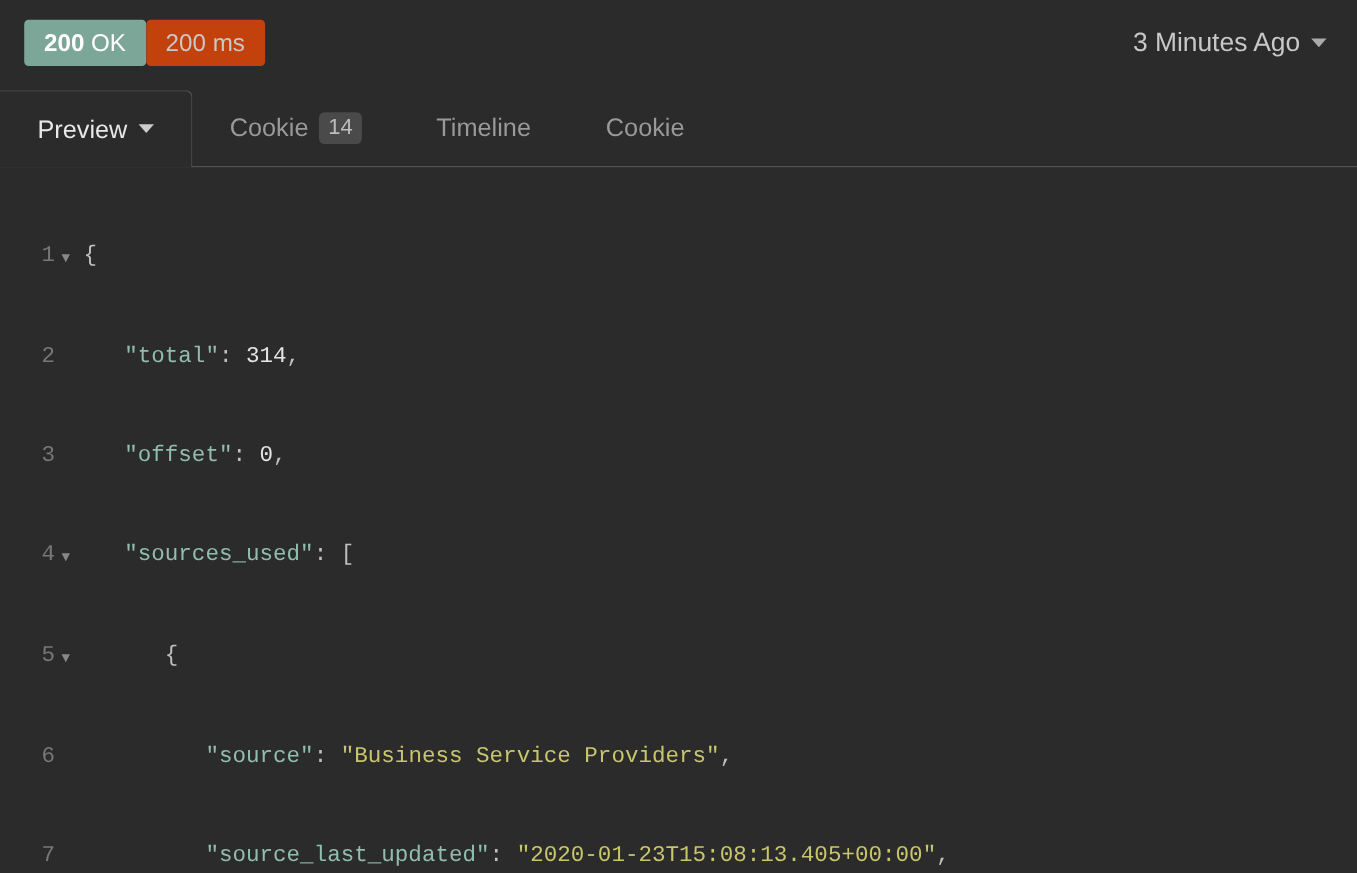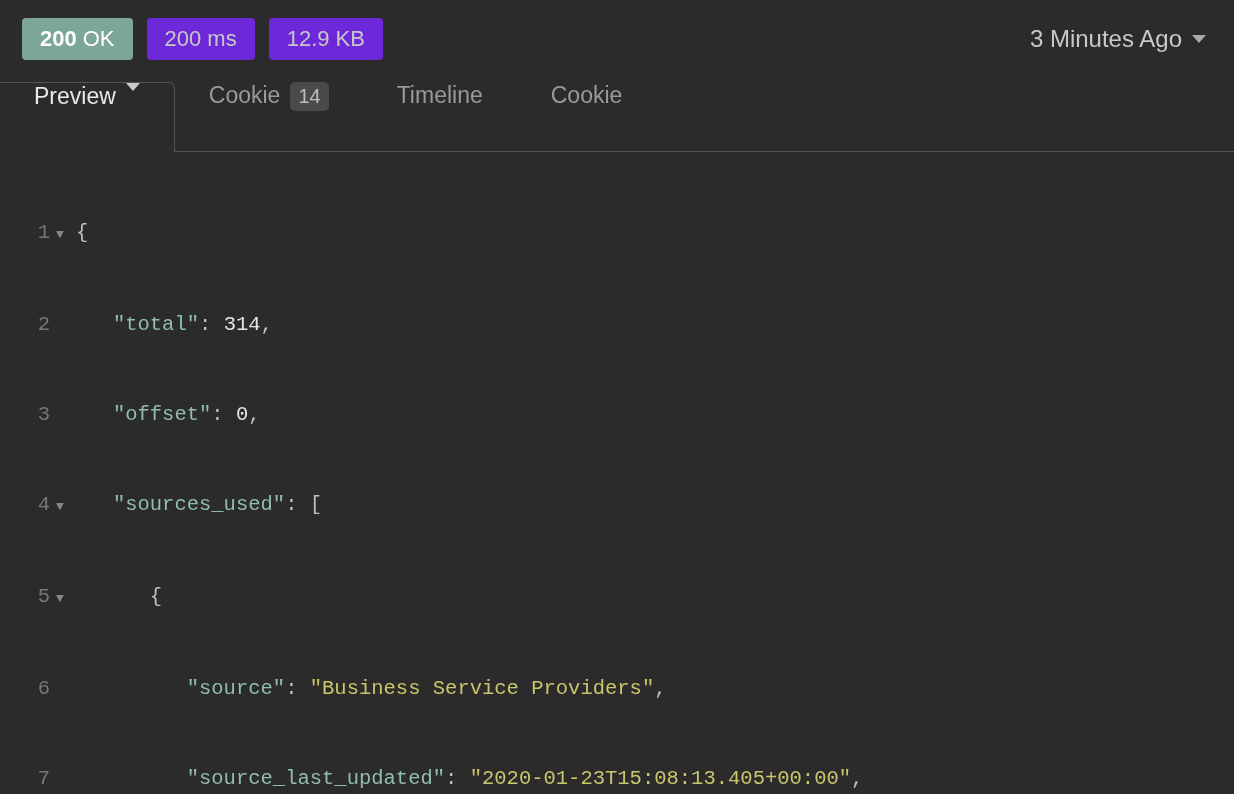--- a/index.html
+++ b/index.html
@@ -8,39 +8,38 @@
     height: 794px;
     background: #2b2b2b;
     font-family: -apple-system, BlinkMacSystemFont, "Segoe UI", Helvetica, Arial, sans-serif;
     color: #ccc;
     overflow: hidden;
   }
   .topbar {
     display: flex;
     align-items: center;
     padding: 18px 22px 22px 22px;
-    gap: 14px;
   }
   .chip {
     padding: 10px 18px;
     border-radius: 4px;
     font-size: 22px;
     line-height: 1;
     display: inline-flex;
     align-items: center;
     gap: 6px;
   }
   .chip-status {
     background: #7ca698;
     color: #fff;
     font-weight: 600;
   }
   .chip-status .ok { font-weight: 400; }
   .chip-grey {
-    background: #6d28d9;
+    background: #c2410c;
     color: #c8c8c8;
     justify-content: flex-end;
   }
   .spacer { flex: 1; }
   .timestamp {
     color: #c8c8c8;
     font-size: 24px;
     display: inline-flex;
     align-items: center;
     gap: 10px;
@@ -55,21 +54,21 @@
   }
 
   .tabbar {
     display: flex;
     align-items: stretch;
     border-bottom: 1px solid #555;
     height: 70px;
   }
   .tab {
     display: inline-flex;
-    align-items: flex-start;
+    align-items: center;
     gap: 10px;
     padding: 0 34px;
     font-size: 23px;
     color: #999;
     cursor: pointer;
     position: relative;
   }
   .tab.active {
     color: #e8e8e8;
     background: #2b2b2b;
@@ -123,23 +122,20 @@
 <body>
 
 <div class="topbar">
   <div class="chip chip-status">
     <span>200</span>
     <span class="ok">OK</span>
   </div>
   <div class="chip chip-grey">
     <span>200 ms</span>
   </div>
-  <div class="chip chip-grey">
-    <span>12.9 KB</span>
-  </div>
   <div class="spacer"></div>
   <div class="timestamp">
     <span>3 Minutes Ago</span>
     <span class="caret-down"></span>
   </div>
 </div>
 
 <div class="tabbar">
   <div class="tab active">
     <span>Preview</span>

